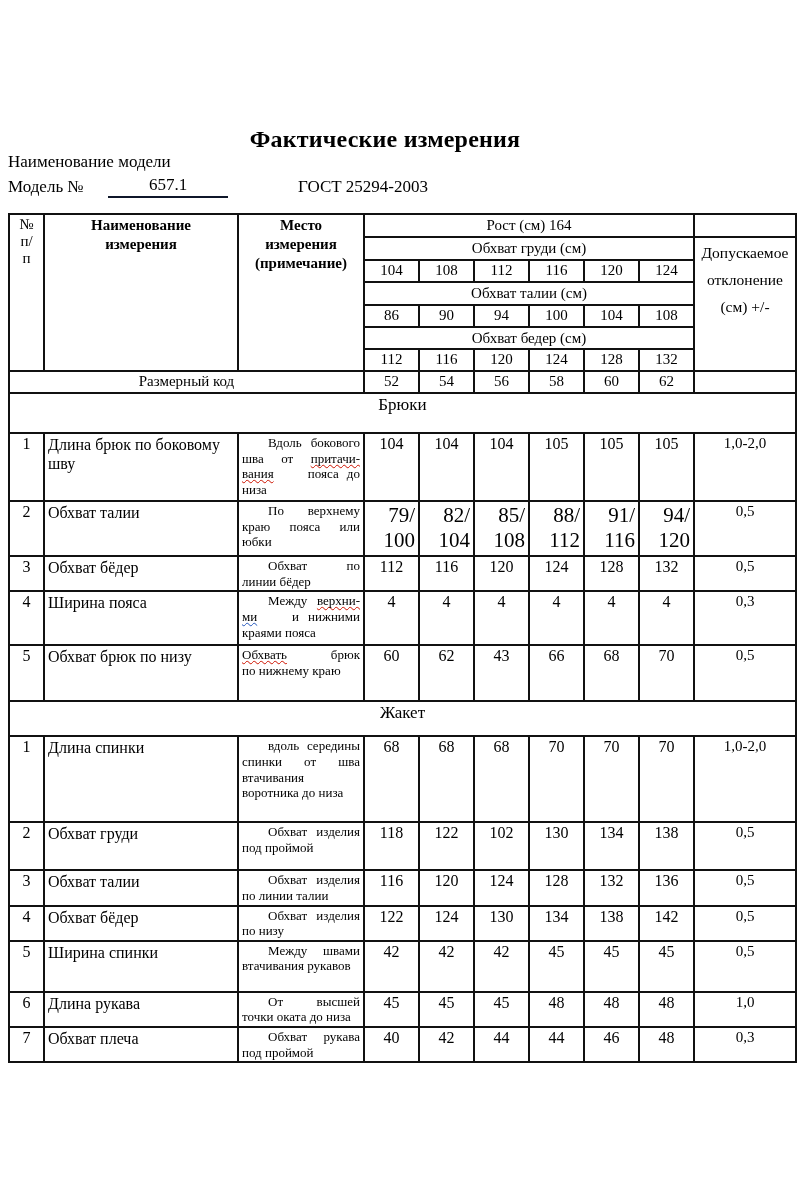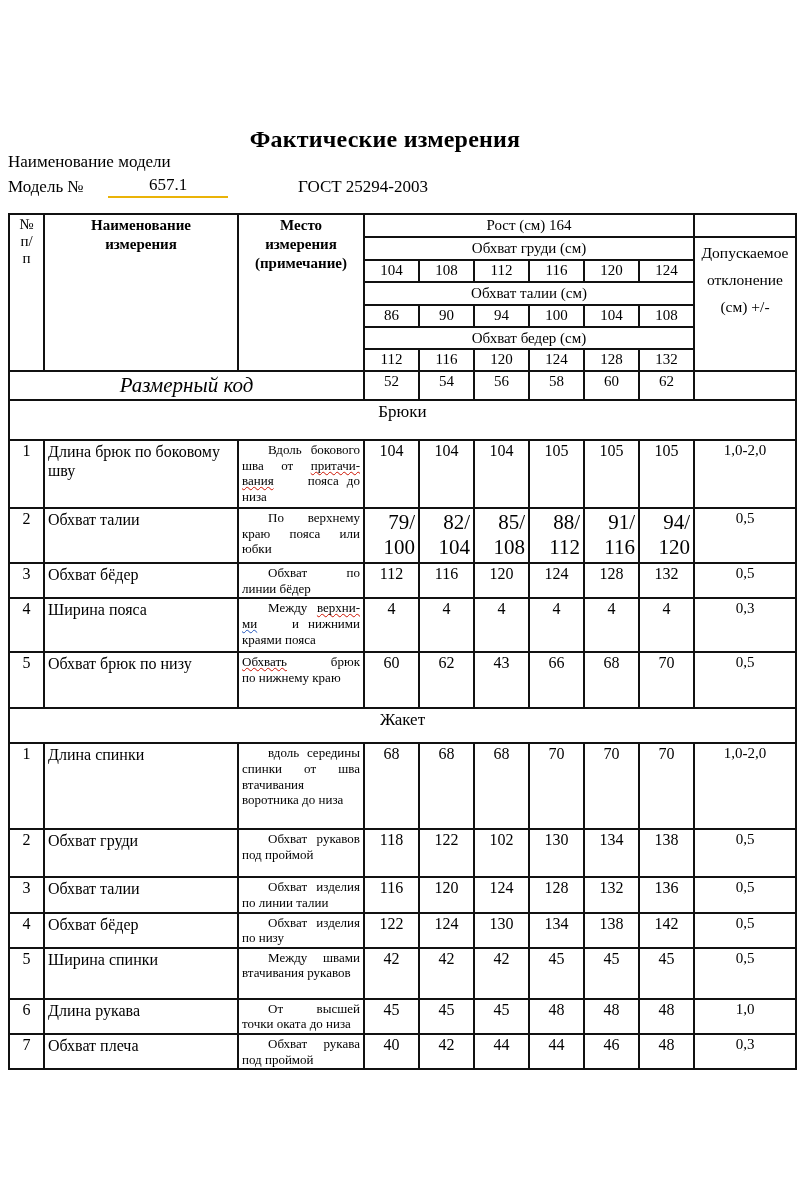--- a/index.html
+++ b/index.html
@@ -12,21 +12,21 @@
 
   .doc-title {
     position:absolute; top:126px; left:0; width:770px;
     text-align:center; font-weight:bold; font-size:24px; letter-spacing:.2px;
   }
   .model-name-line { position:absolute; top:152px; left:8px; font-size:17px; }
   .model-no-line   { position:absolute; top:177px; left:8px; width:780px; height:24px; font-size:17px; }
   .model-no-label  { position:absolute; left:0; top:0; }
   .model-no-blank  {
     position:absolute; left:100px; top:-2px; width:120px; text-align:center;
-    border-bottom:2px solid #eab308; padding-bottom:1px;
+    border-bottom:2px solid #0f172a; padding-bottom:1px;
   }
   .gost { position:absolute; left:290px; top:0; }
 
   table.meas {
     position:absolute; top:213px; left:8px; width:787px;
     border-collapse:collapse; table-layout:fixed;
   }
   table.meas td {
     border:2px solid #111; padding:1px 3px; vertical-align:top;
     overflow:hidden;
@@ -35,21 +35,21 @@
   .c-s{width:55px}.c-tol{width:102px}
 
   td.hd { font-size:15px; text-align:center; line-height:1.25; }
   td.hd-num { white-space:pre-line; text-align:center; font-size:15px; padding-top:2px; }
   td.hd-wrap { white-space:pre-line;font-weight:bold; }
   tr.hrow { height:22px; }
   td.hval { font-size:15px; text-align:center; }
   td.tol-head {
     vertical-align:middle; text-align:center; font-size:15.5px; line-height:1.75;
   }
-  td.szcode-label { font-size:21px; text-align:center;font-style:italic; }
+  td.szcode-label { font-size:15px; text-align:center; }
 
   td.band {
     height:36px; text-align:center; vertical-align:bottom;
     font-size:17px; padding-bottom:2px;
   }
 
   td.rnum  { text-align:center; font-size:16px; padding-top:2px; }
   td.rname { font-size:16px; padding-left:6px; padding-top:2px; line-height:1.2; }
   td.place { font-size:13px; text-align:justify; line-height:1.2; padding:1px 3px 1px 4px; }
   td.val   { text-align:center; font-size:16px; padding-top:2px; white-space:pre-line; }
@@ -237,21 +237,21 @@
       <td class="val">68</td>
       <td class="val">70</td>
       <td class="val">70</td>
       <td class="val">70</td>
       <td class="tol">1,0-2,0</td>
     </tr>
 
     <tr class="h-j2">
       <td class="rnum">2</td>
       <td class="rname">Обхват груди</td>
-      <td class="place"><span data-mark="none">Обхват рукавов под проймой</span></td>
+      <td class="place"><span data-mark="none">Обхват изделия под проймой</span></td>
       <td class="val">118</td>
       <td class="val">122</td>
       <td class="val">102</td>
       <td class="val">130</td>
       <td class="val">134</td>
       <td class="val">138</td>
       <td class="tol">0,5</td>
     </tr>
 
     <tr class="h-j3">

